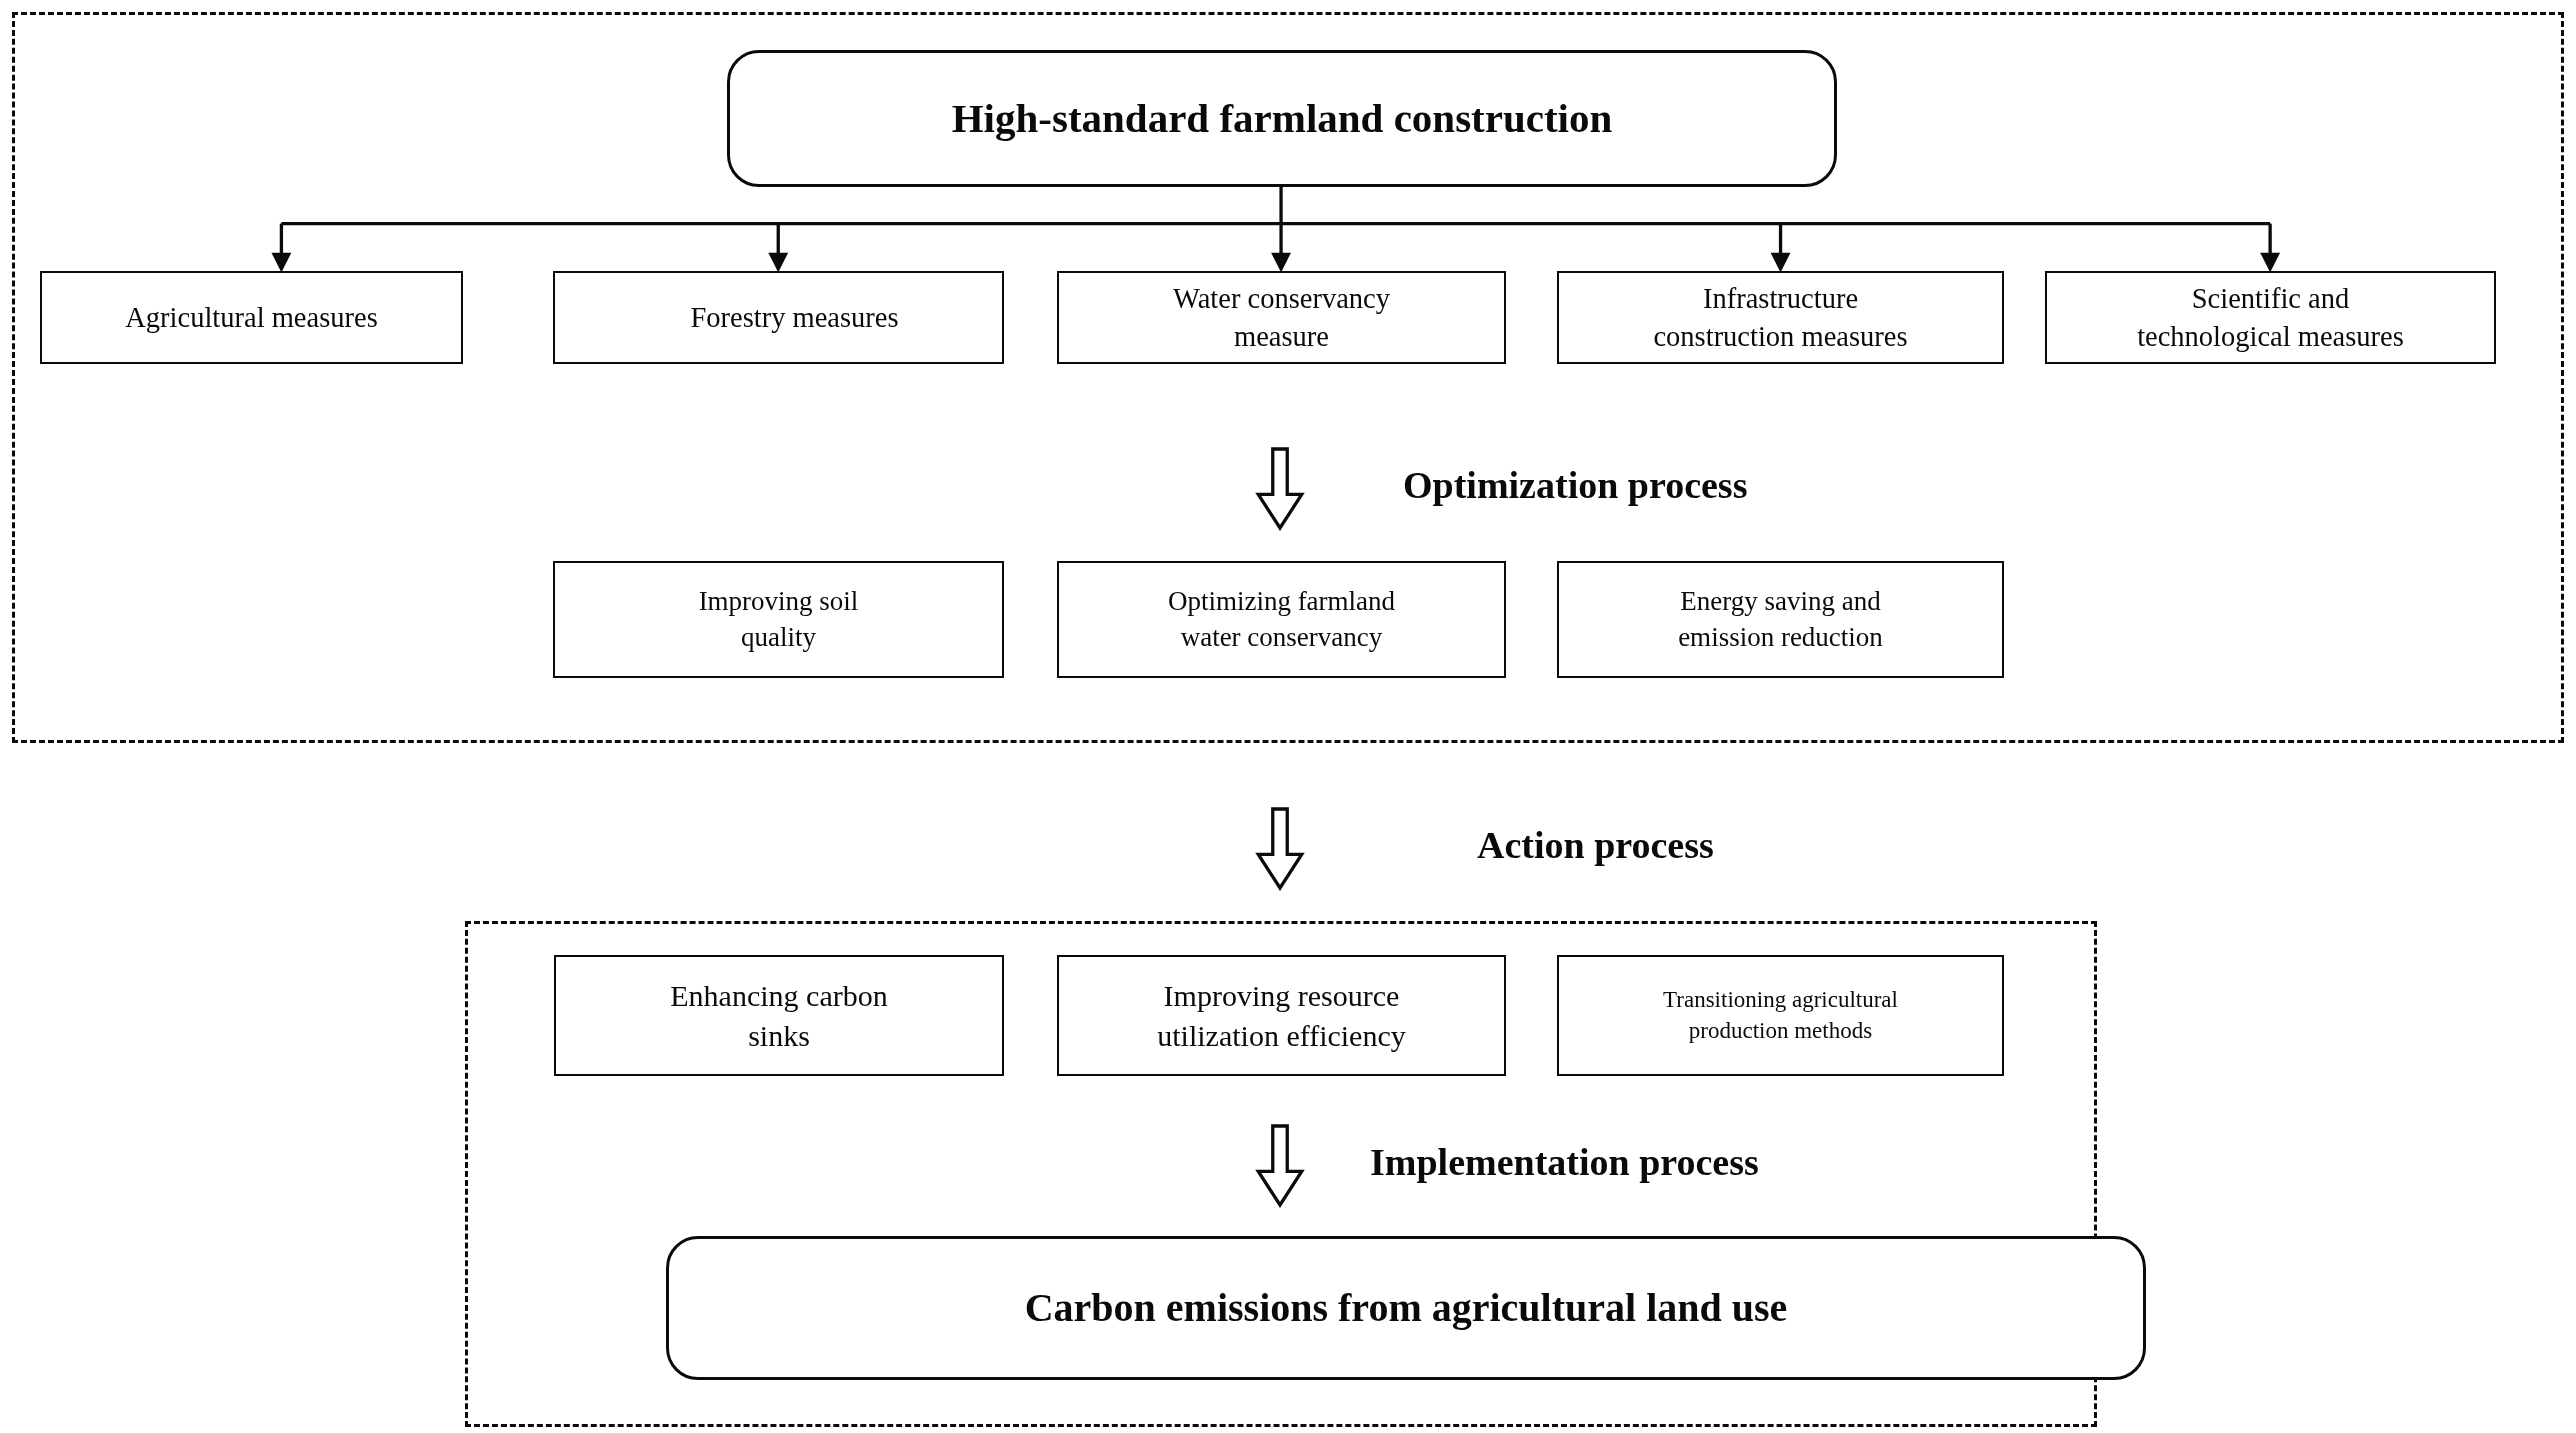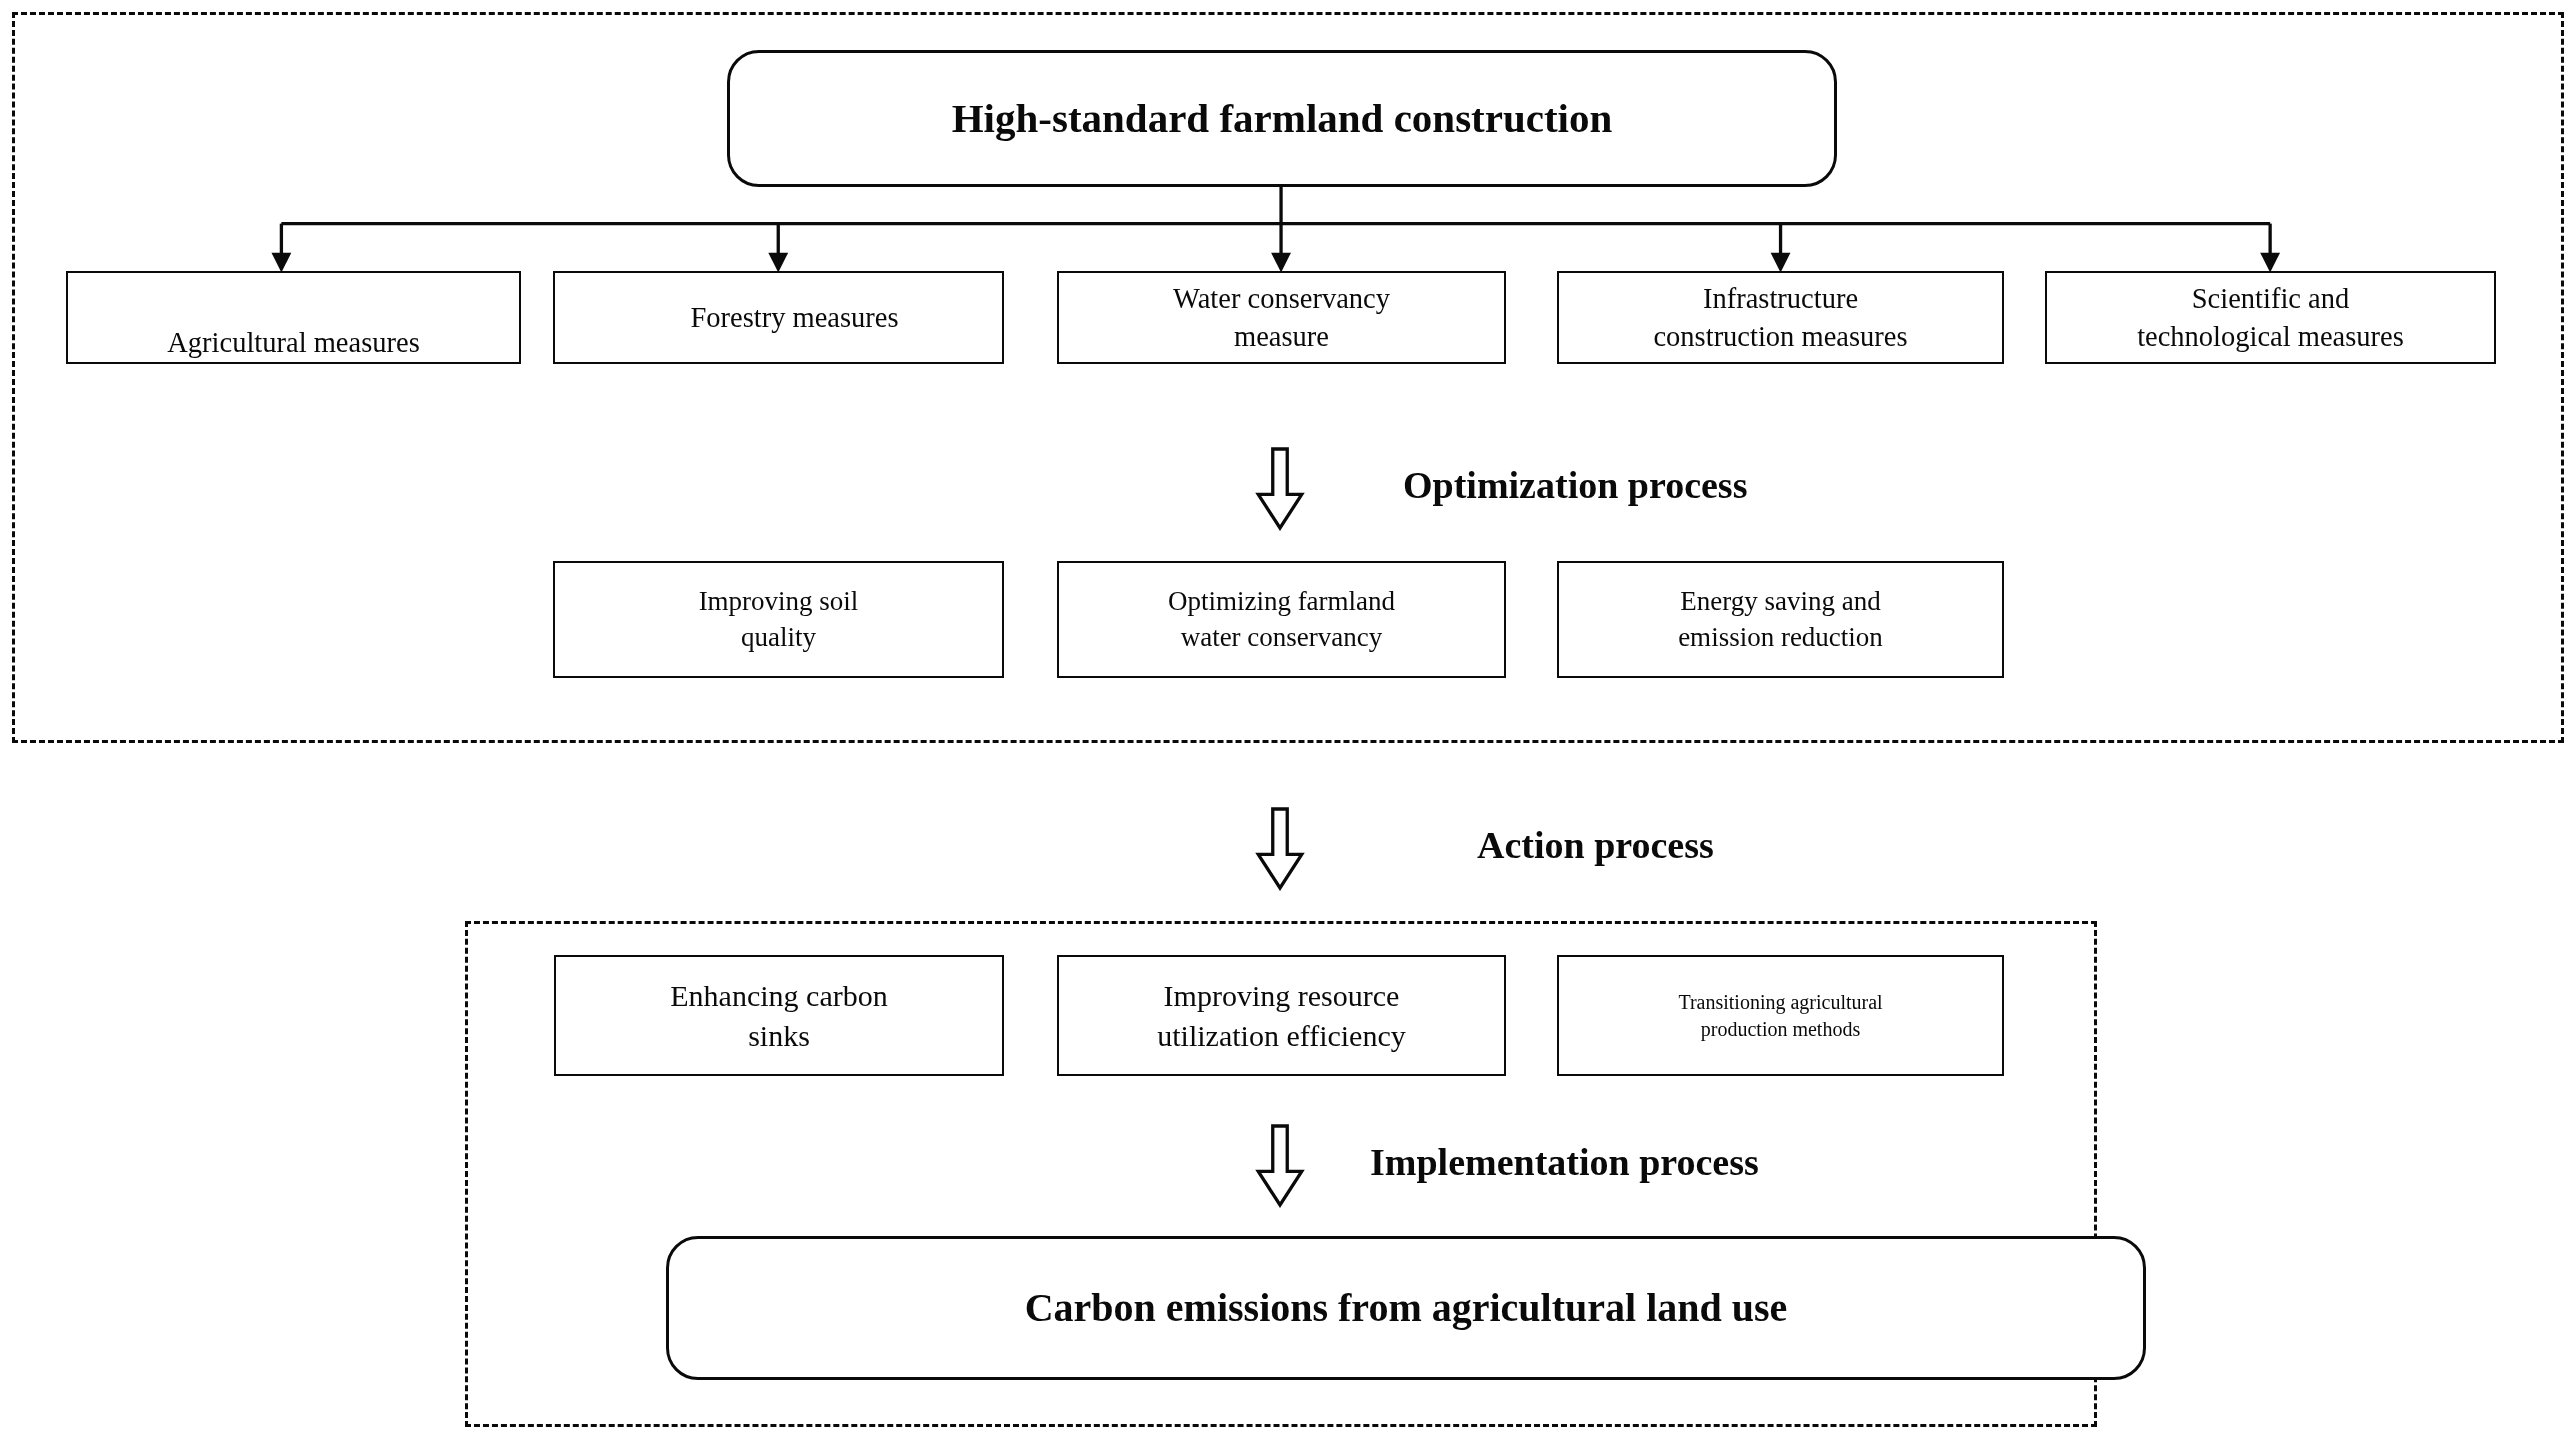--- a/index.html
+++ b/index.html
@@ -43,37 +43,37 @@
   .rounded {
     border-width: 3.3px;
     border-radius: 32px;
     font-weight: 700;
   }
   .title-node  { left: 727px; top: 50px;   width: 1110px; height: 137px; font-size: 41px; }
   .result-node { left: 666px; top: 1236px; width: 1480px; height: 144px; font-size: 40px; }
 
   
   .m-box { top: 271px; height: 93px; font-size: 28.5px; }
-  .m1 { left: 66px;   width: 455px; align-items: flex-end; }
+  .m1 { left: 40px;   width: 423px; }
   .m2 { left: 553px;  width: 451px; padding-left: 32px; }
   .m3 { left: 1057px; width: 449px; }
   .m4 { left: 1557px; width: 447px; }
   .m5 { left: 2045px; width: 451px; }
 
   
   .o-box { top: 561px; height: 117px; font-size: 27px; }
   .o1 { left: 553px;  width: 451px; }
   .o2 { left: 1057px; width: 449px; }
   .o3 { left: 1557px; width: 447px; }
 
   
   .a-box { top: 955px; height: 121px; font-size: 30px; }
   .a1 { left: 554px;  width: 450px; }
   .a2 { left: 1057px; width: 449px; }
-  .a3 { left: 1557px; width: 447px; font-size: 20px; }
+  .a3 { left: 1557px; width: 447px; font-size: 23px; }
 
   .connectors {
     position: absolute;
     left: 0; top: 0;
     width: 2576px;
     height: 1433px;
     pointer-events: none;
   }
 
   .process-arrow {

